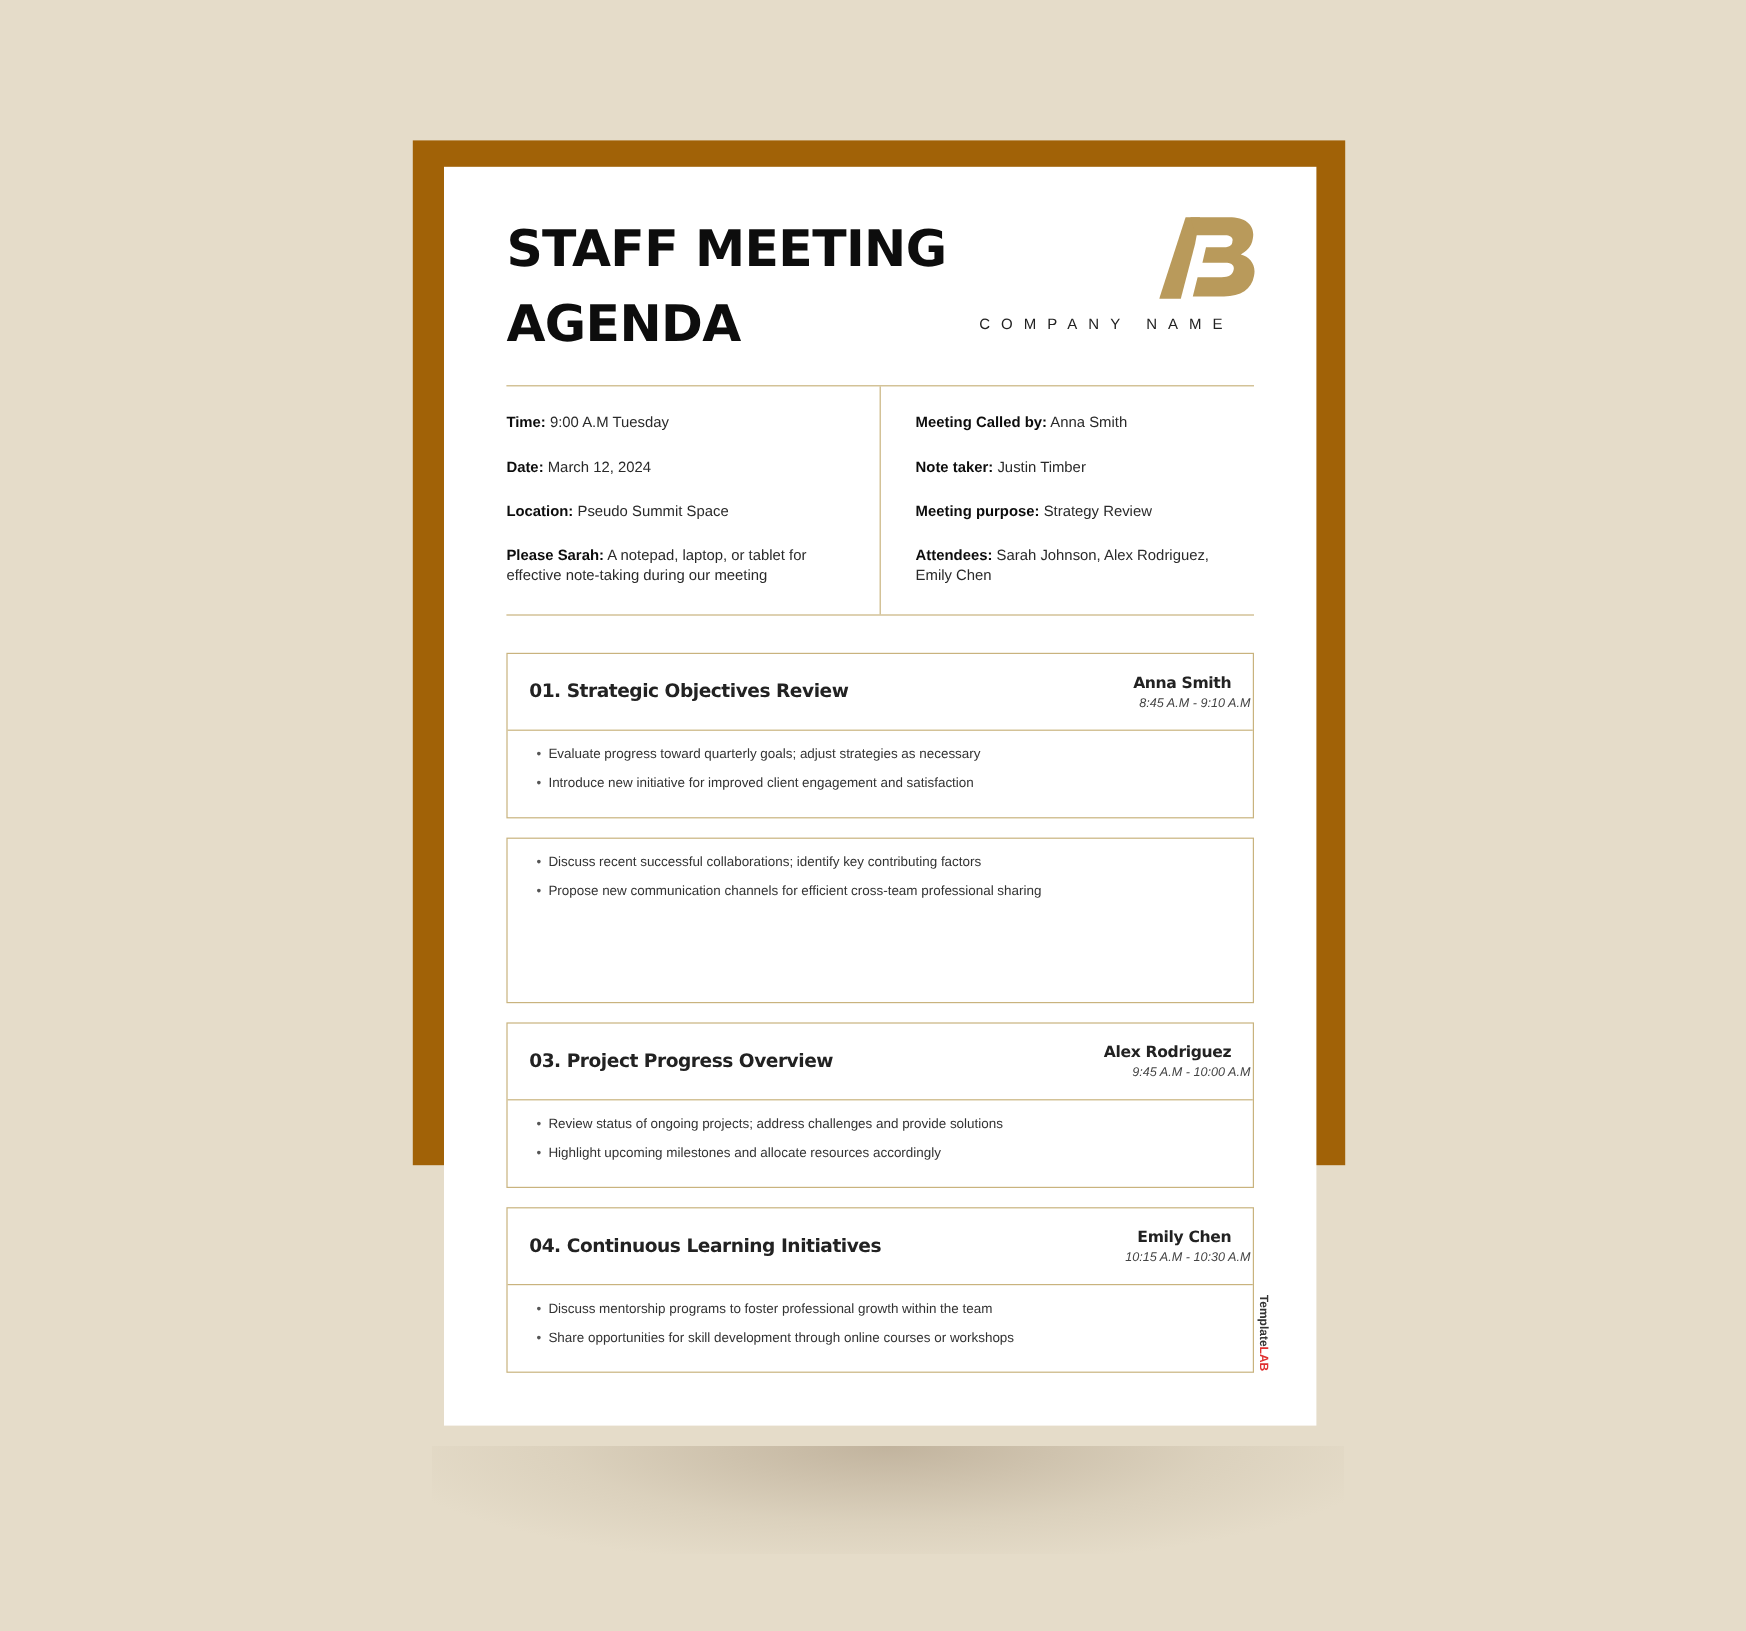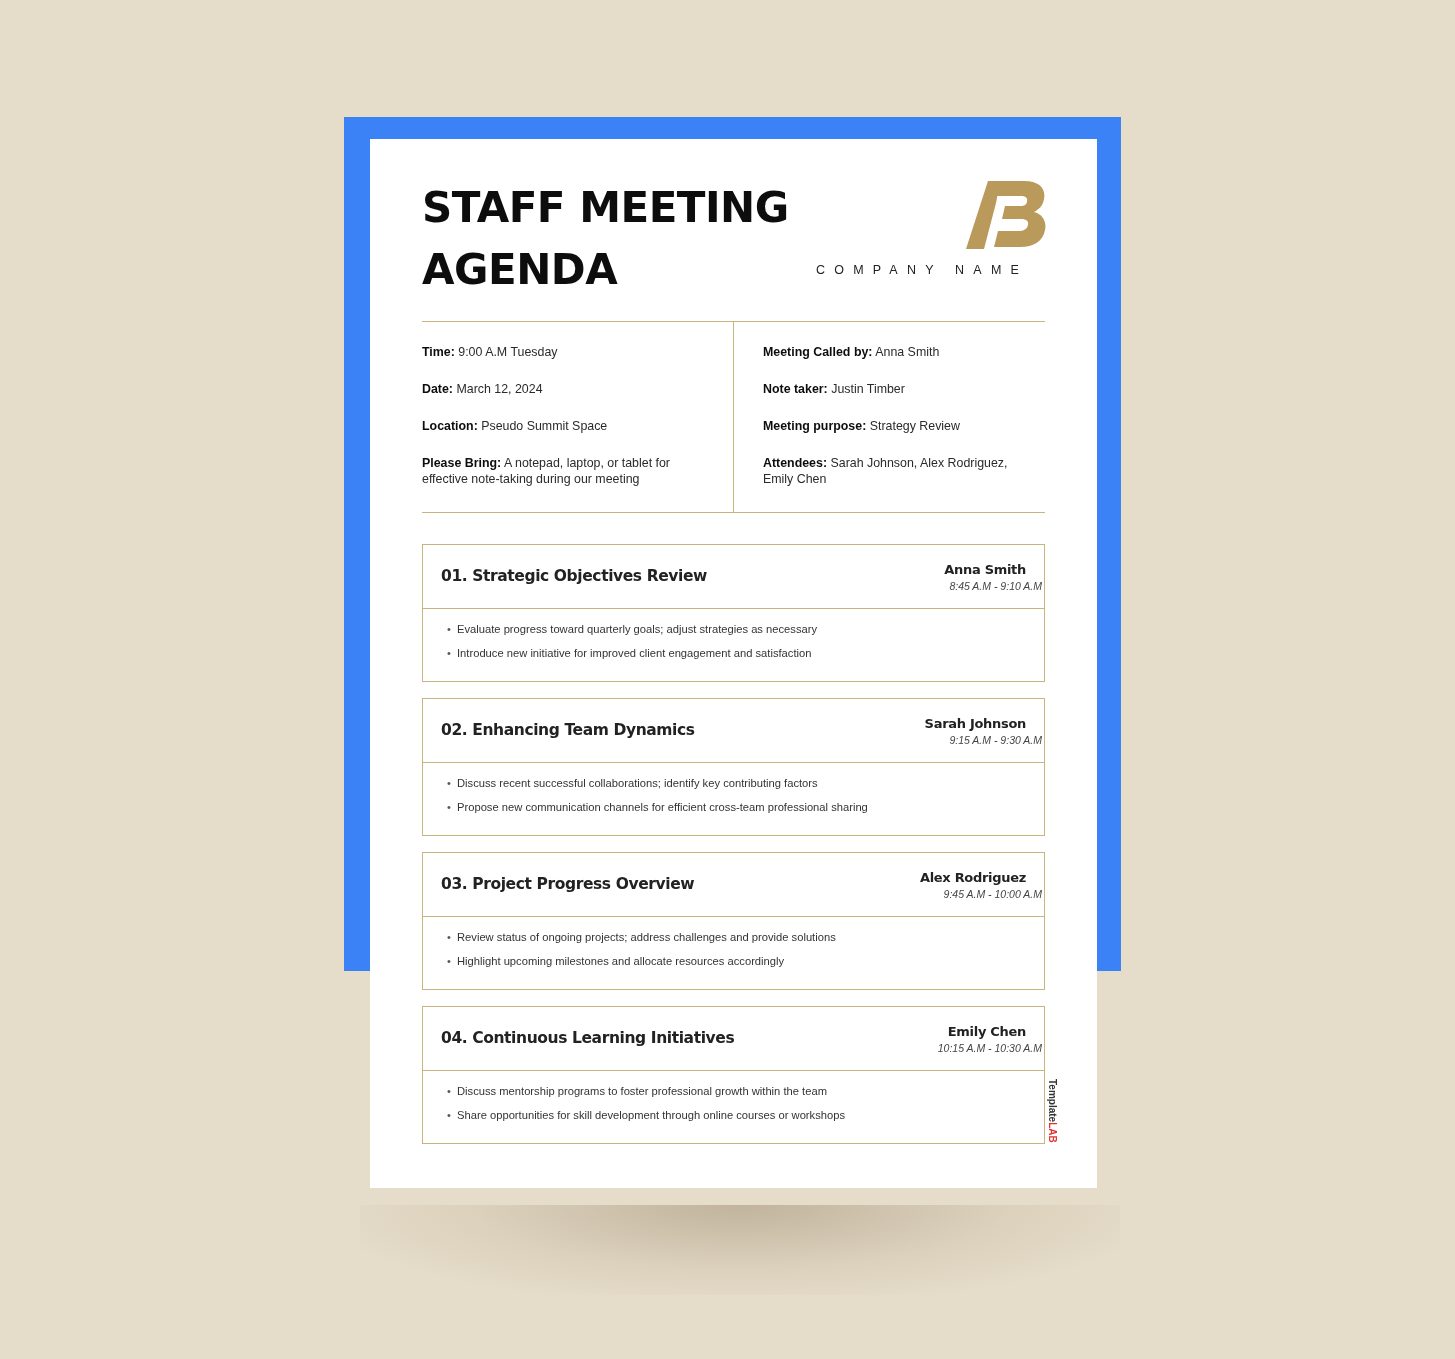--- a/index.html
+++ b/index.html
@@ -9,21 +9,21 @@
     position: relative; overflow: hidden;
     font-family: "Liberation Sans", "DejaVu Sans", sans-serif;
     color: #1a1a1a;
   }
   .shadow {
     position: absolute; left: 360px; top: 1205px; width: 760px; height: 90px;
     background: radial-gradient(ellipse at 50% 0%, rgba(150,130,105,0.45) 0%, rgba(180,165,140,0.2) 50%, rgba(229,220,201,0) 80%);
   }
   .frame {
     position: absolute; left: 344px; top: 117px; width: 777px; height: 854px;
-    background: #3b82f6;
+    background: #a16207;
   }
   .page {
     position: absolute; left: 26px; top: 22px; width: 727px; height: 1049px;
     background: #ffffff;
   }
   .title {
     position: absolute; left: 52px; top: 38px;
     font-family: "DejaVu Sans", sans-serif; font-weight: bold;
     font-size: 42px; line-height: 62px; letter-spacing: -0.5px;
     color: #0d0d0d; margin: 0;
@@ -83,21 +83,21 @@
       <path d="M26,2 L58,2 C74,2 80,10 78,20 C77,27 72,31 68,33 C76,35 81,42 79,51 C77,62 68,68 54,68 L28,68 L32,52 L52,52 C58,52 61,50 62,46 C63,42 60,40 55,40 L36,40 L39,27 L54,27 C59,27 61,25 61,22 C62,19 59,17 55,17 L30,17 Z" fill="#b99a5b"></path>
     </svg>
     <div class="company">COMPANY NAME</div>
 
     <div class="info">
       <div class="divider"></div>
       <div class="col left">
         <div class="row"><b>Time:</b> <span>9:00 A.M Tuesday</span></div>
         <div class="row"><b>Date:</b> <span>March 12, 2024</span></div>
         <div class="row"><b>Location:</b> <span>Pseudo Summit Space</span></div>
-        <div class="row"><b>Please Bring:</b> <span>A notepad, laptop, or tablet for effective note-taking during our meeting</span></div>
+        <div class="row"><b>Please Sarah:</b> <span>A notepad, laptop, or tablet for effective note-taking during our meeting</span></div>
       </div>
       <div class="col right">
         <div class="row"><b>Meeting Called by:</b> <span>Anna Smith</span></div>
         <div class="row"><b>Note taker:</b> <span>Justin Timber</span></div>
         <div class="row"><b>Meeting purpose:</b> <span>Strategy Review</span></div>
         <div class="row"><b>Attendees:</b> <span>Sarah Johnson, Alex Rodriguez, Emily Chen</span></div>
       </div>
     </div>
 
     <div class="items">
@@ -106,25 +106,20 @@
           <div class="card-title">01. Strategic Objectives Review</div>
           <div class="card-owner">Anna Smith</div>
           <div class="card-time">8:45 A.M - 9:10 A.M</div>
         </div>
         <div class="card-body">
           <div class="bullet">Evaluate progress toward quarterly goals; adjust strategies as necessary</div>
           <div class="bullet">Introduce new initiative for improved client engagement and satisfaction</div>
         </div>
       </div>
       <div class="card">
-        <div class="card-head">
-          <div class="card-title">02. Enhancing Team Dynamics</div>
-          <div class="card-owner">Sarah Johnson</div>
-          <div class="card-time">9:15 A.M - 9:30 A.M</div>
-        </div>
         <div class="card-body">
           <div class="bullet">Discuss recent successful collaborations; identify key contributing factors</div>
           <div class="bullet">Propose new communication channels for efficient cross-team professional sharing</div>
         </div>
       </div>
       <div class="card">
         <div class="card-head">
           <div class="card-title">03. Project Progress Overview</div>
           <div class="card-owner">Alex Rodriguez</div>
           <div class="card-time">9:45 A.M - 10:00 A.M</div>

